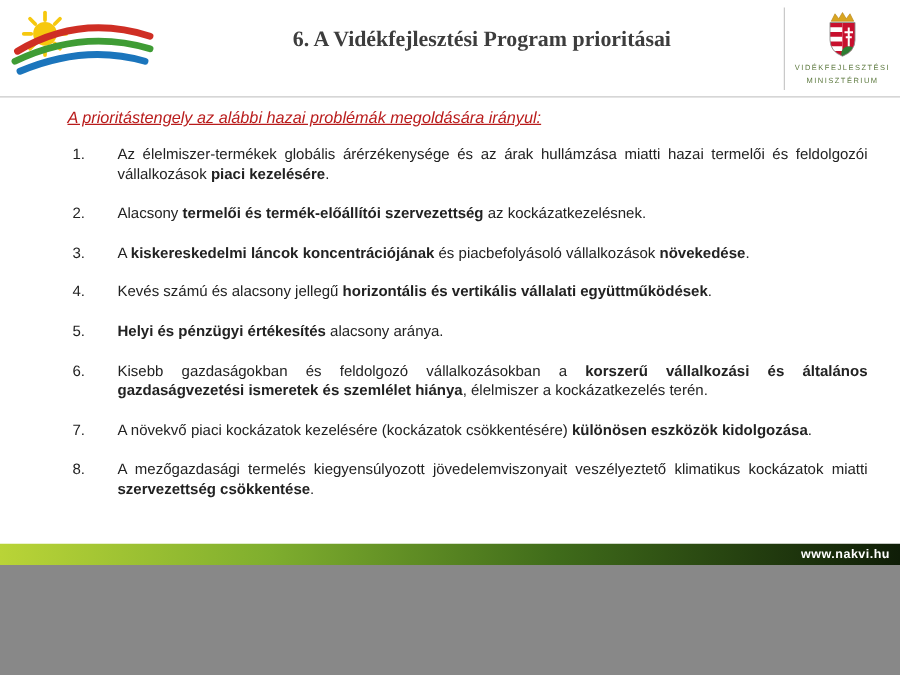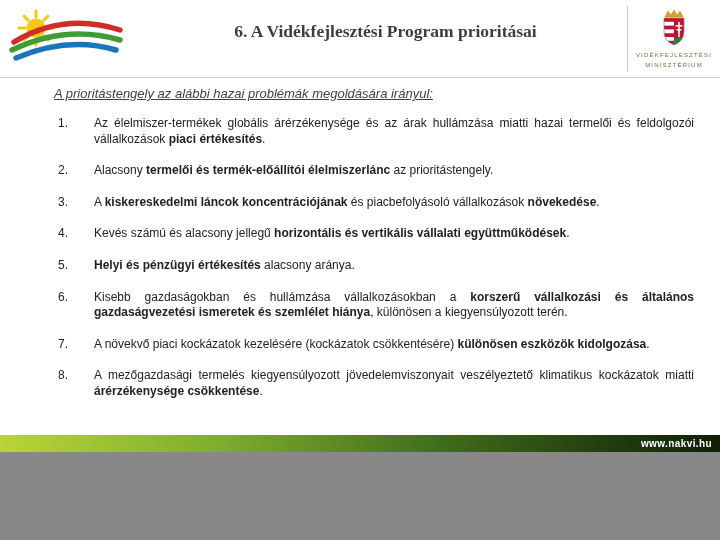--- a/index.html
+++ b/index.html
@@ -41,21 +41,21 @@
     position: absolute; top: 78px; left: 0; right: 0; bottom: 18px;
     padding: 8px 12px 0 10px;
   }
   .section-heading {
     color: var(--heading-color, #7c3a12);
     font-weight: bold; font-size: 15.5px; line-height: 1.5;
     margin: 2px 0 10px 0;
   }
   .subtitle {
     font-style: italic; text-decoration: underline;
-    font-size: 13px; color: #404040;
+    font-size: 13px; color: #b91c1c;
     margin: 0 0 15px 44px;
   }
   .problem-list { margin: 0 0 0 48px; padding: 0; list-style: none; }
   .item {
     display: flex;
     font-size: 12px; line-height: 1.3; color: #222;
     margin-bottom: 16px;
   }
   .num { width: 36px; flex: none; }
   .txt { flex: 1; padding-right: 14px; text-align: justify; }
@@ -131,49 +131,49 @@
       </div>
     </div>
 
   </div>
 
   <div class="main">
     <p class="subtitle">A prioritástengely az alábbi hazai problémák megoldására irányul:</p>
     <ol class="problem-list">
         <li class="item">
           <span class="num">1.</span>
-          <span class="txt"><span>Az élelmiszer-termékek globális árérzékenysége és az árak hullámzása miatti hazai termelői és feldolgozói vállalkozások </span><span class="b">piaci értékesítés</span><span>.</span></span>
+          <span class="txt"><span>Az élelmiszer-termékek globális árérzékenysége és az árak hullámzása miatti hazai termelői és feldolgozói vállalkozások </span><span class="b">piaci kezelésére</span><span>.</span></span>
         </li>
         <li class="item">
           <span class="num">2.</span>
-          <span class="txt"><span>Alacsony </span><span class="b">termelői és termék-előállítói élelmiszerlánc</span><span> az prioritástengely.</span></span>
+          <span class="txt"><span>Alacsony </span><span class="b">termelői és termék-előállítói szervezettség</span><span> az kockázatkezelésnek.</span></span>
         </li>
         <li class="item">
           <span class="num">3.</span>
           <span class="txt"><span>A </span><span class="b">kiskereskedelmi láncok koncentrációjának</span><span> és piacbefolyásoló vállalkozások </span><span class="b">növekedése</span><span>.</span></span>
         </li>
         <li class="item">
           <span class="num">4.</span>
           <span class="txt"><span>Kevés számú és alacsony jellegű </span><span class="b">horizontális és vertikális vállalati együttműködések</span><span>.</span></span>
         </li>
         <li class="item">
           <span class="num">5.</span>
           <span class="txt"><span> </span><span class="b">Helyi és pénzügyi értékesítés</span><span> alacsony aránya.</span></span>
         </li>
         <li class="item">
           <span class="num">6.</span>
-          <span class="txt"><span>Kisebb gazdaságokban és hullámzása vállalkozásokban a </span><span class="b">korszerű vállalkozási és általános gazdaságvezetési ismeretek és szemlélet hiánya</span><span>, különösen a kiegyensúlyozott terén.</span></span>
+          <span class="txt"><span>Kisebb gazdaságokban és feldolgozó vállalkozásokban a </span><span class="b">korszerű vállalkozási és általános gazdaságvezetési ismeretek és szemlélet hiánya</span><span>, élelmiszer a kockázatkezelés terén.</span></span>
         </li>
         <li class="item">
           <span class="num">7.</span>
           <span class="txt"><span>A növekvő piaci kockázatok kezelésére (kockázatok csökkentésére) </span><span class="b">különösen eszközök kidolgozása</span><span>.</span></span>
         </li>
         <li class="item">
           <span class="num">8.</span>
-          <span class="txt"><span>A mezőgazdasági termelés kiegyensúlyozott jövedelemviszonyait veszélyeztető klimatikus kockázatok miatti </span><span class="b">árérzékenysége csökkentése</span><span>.</span></span>
+          <span class="txt"><span>A mezőgazdasági termelés kiegyensúlyozott jövedelemviszonyait veszélyeztető klimatikus kockázatok miatti </span><span class="b">szervezettség csökkentése</span><span>.</span></span>
         </li>
       </ol>
   </div>
 
   <div class="footer">
     <span class="footer-url">www.nakvi.hu</span>
   </div>
 
 </div>
 

